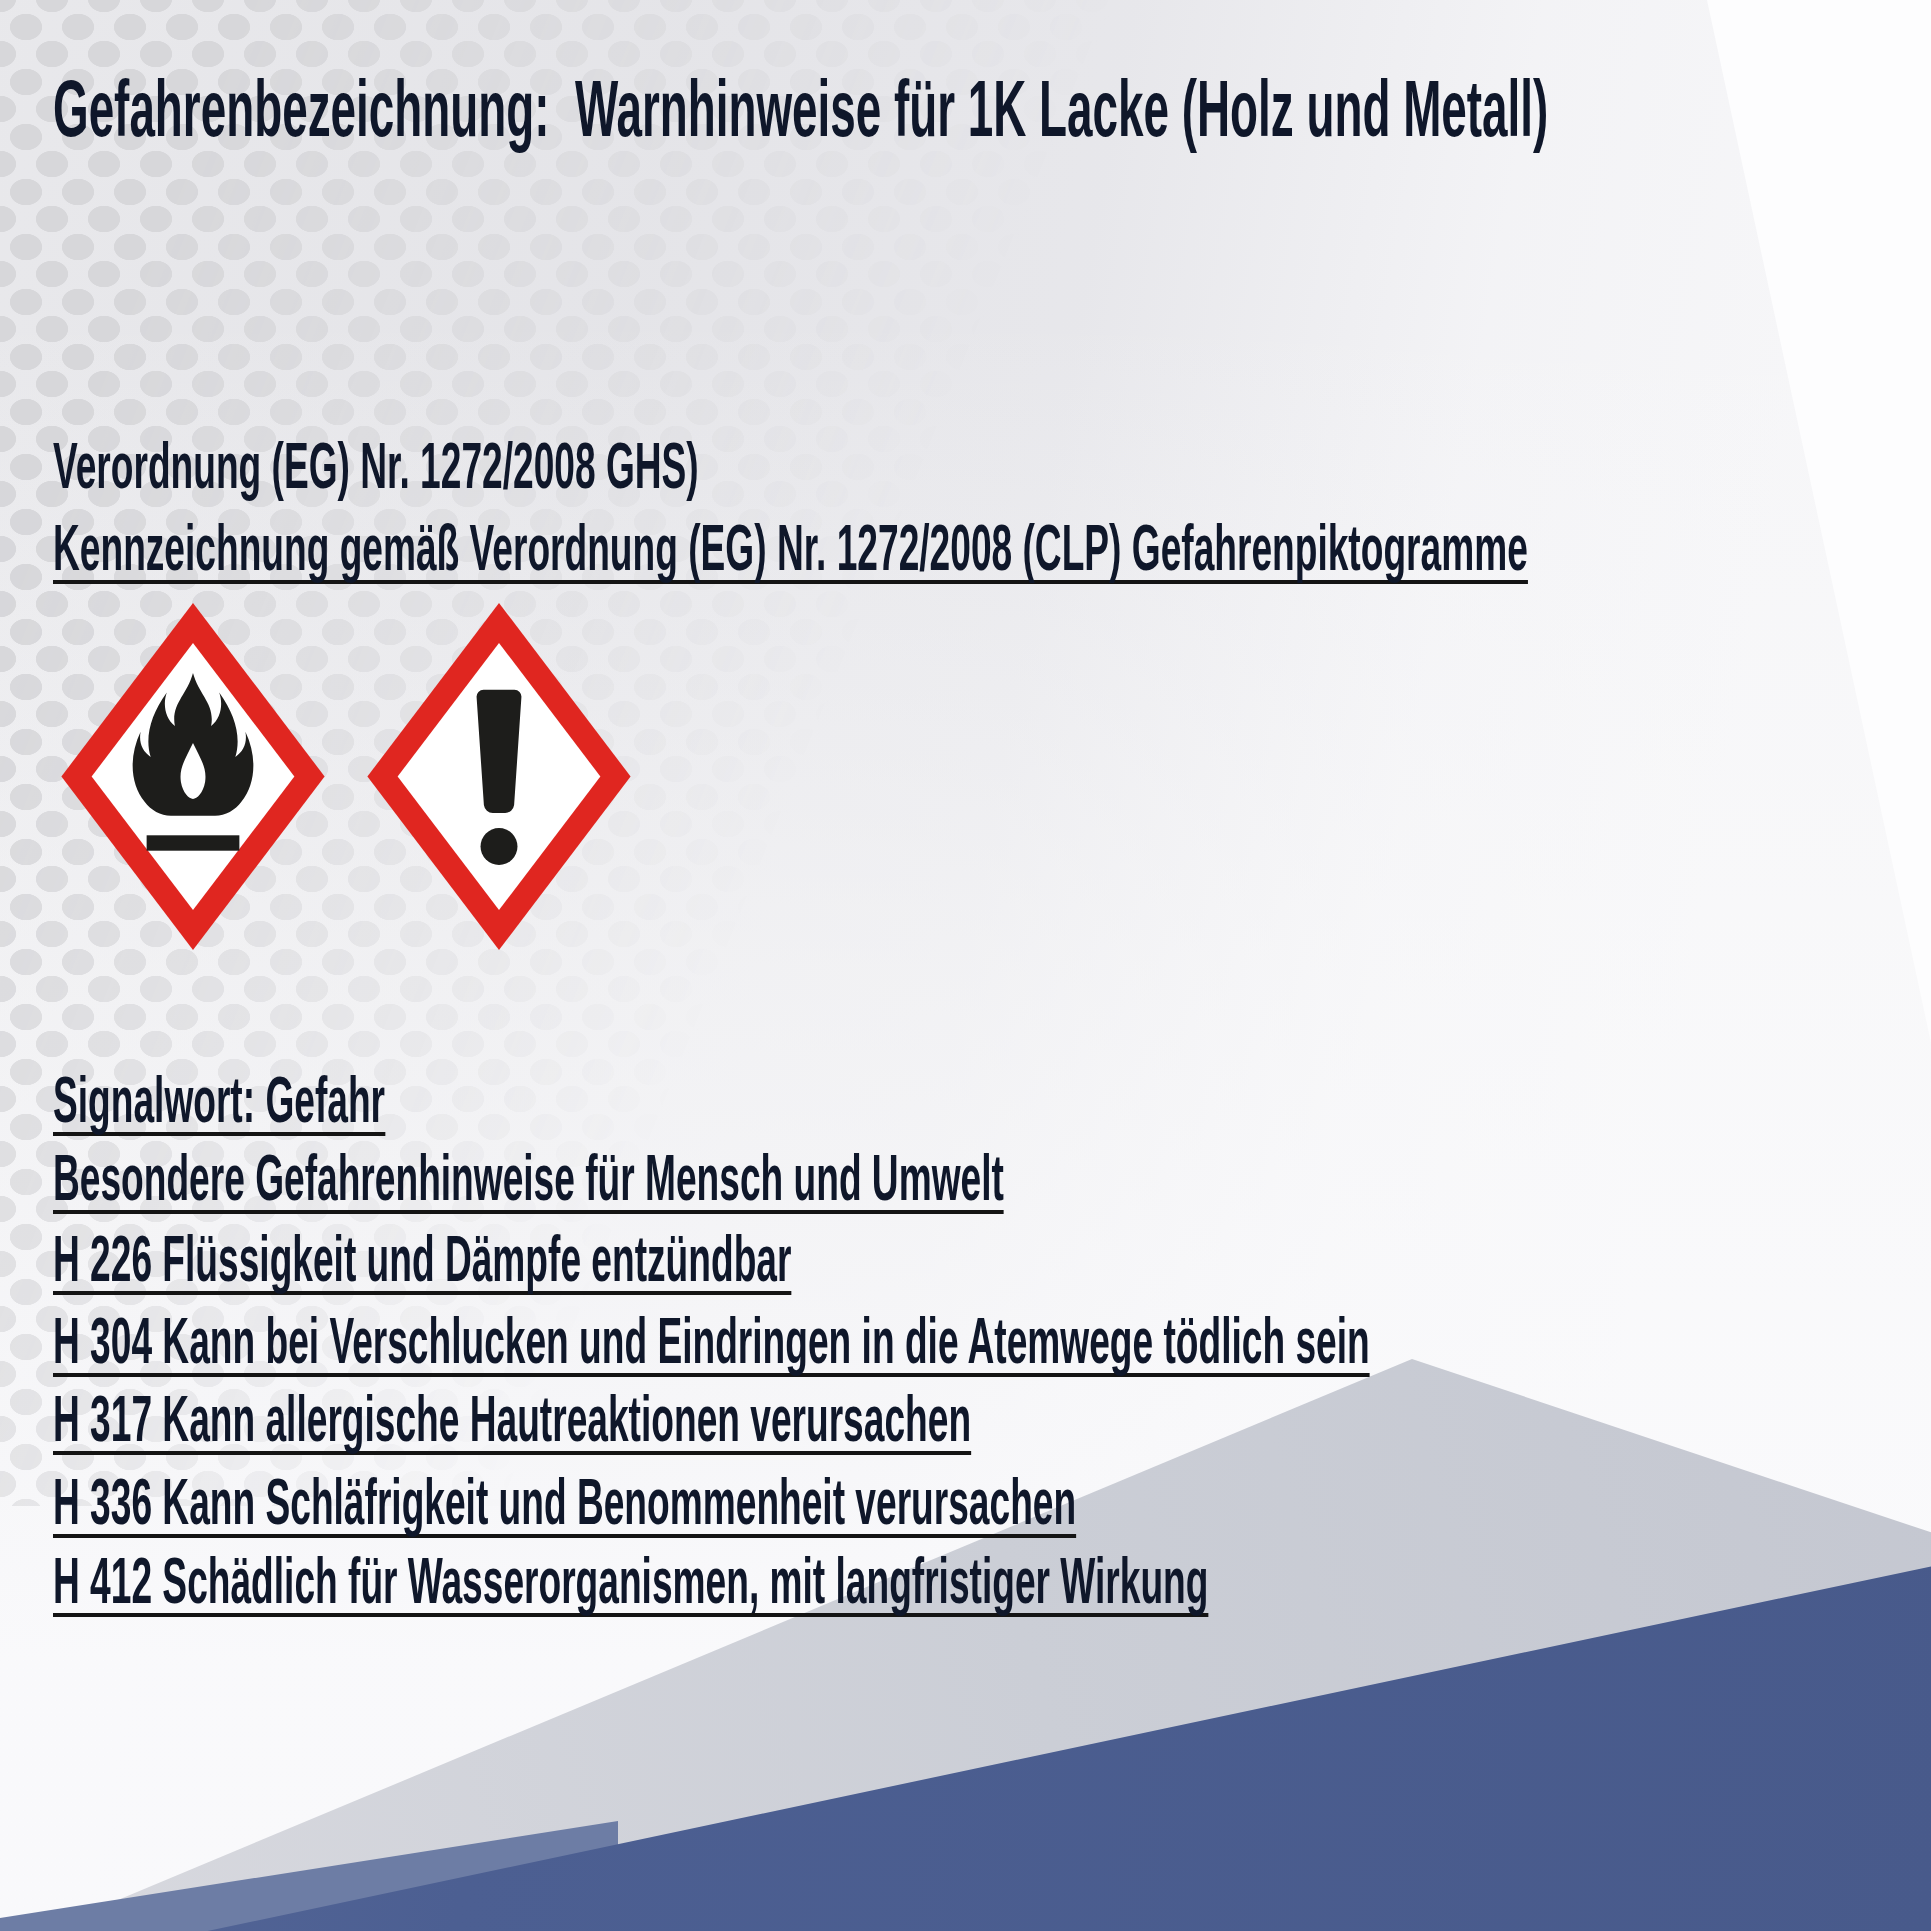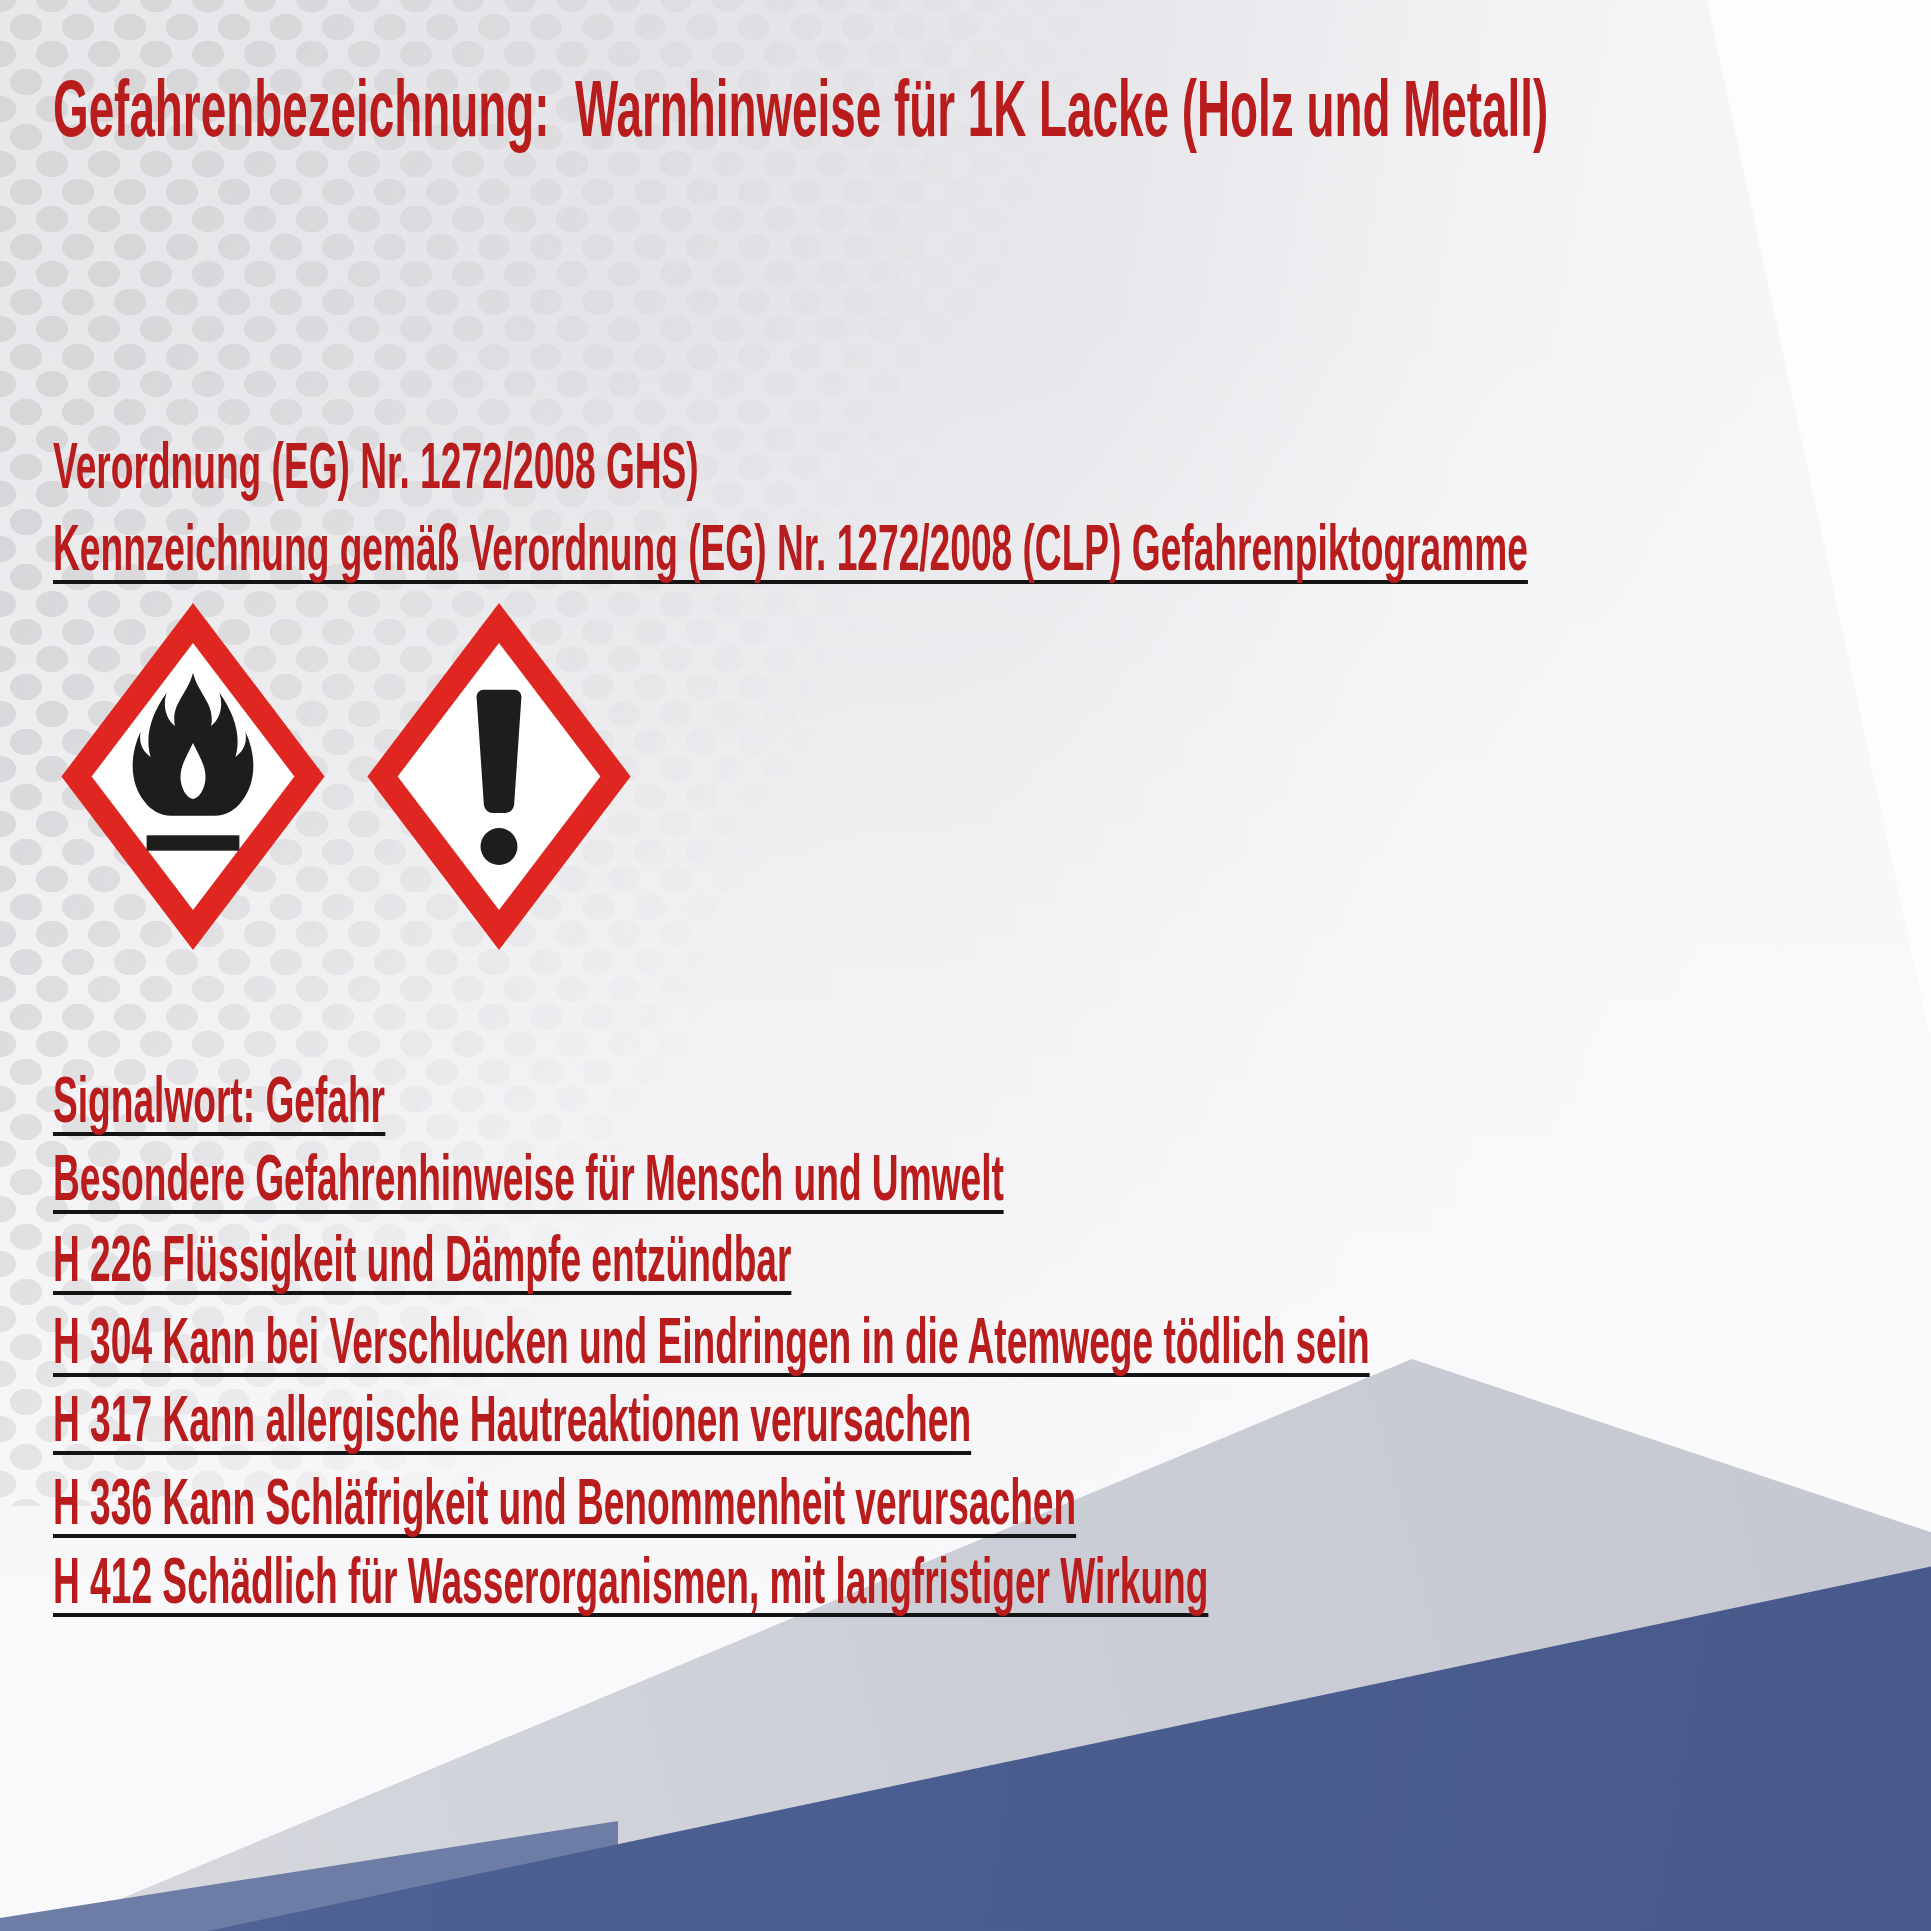--- a/index.html
+++ b/index.html
@@ -2,21 +2,21 @@
 <html lang="de"><head>
 <meta charset="utf-8">
 <style>
   html,body{margin:0;padding:0;background:#e8e8ea;}
   .canvas{
     position:relative;
     width:1931px;height:1931px;
     overflow:hidden;
     background:#f6f6f8;
     font-family:"Liberation Sans", sans-serif;
-    color:#b91c1c;
+    color:#0f172a;
   }
   
   .bg-sweep{
     position:absolute;inset:0;
     background:linear-gradient(100deg,
       rgba(221,221,225,0.55) 0%,
       rgba(217,217,222,0.60) 30%,
       rgba(222,222,227,0.62) 50%,
       rgba(236,236,240,0.30) 68%,
       rgba(245,245,247,0) 82%);

